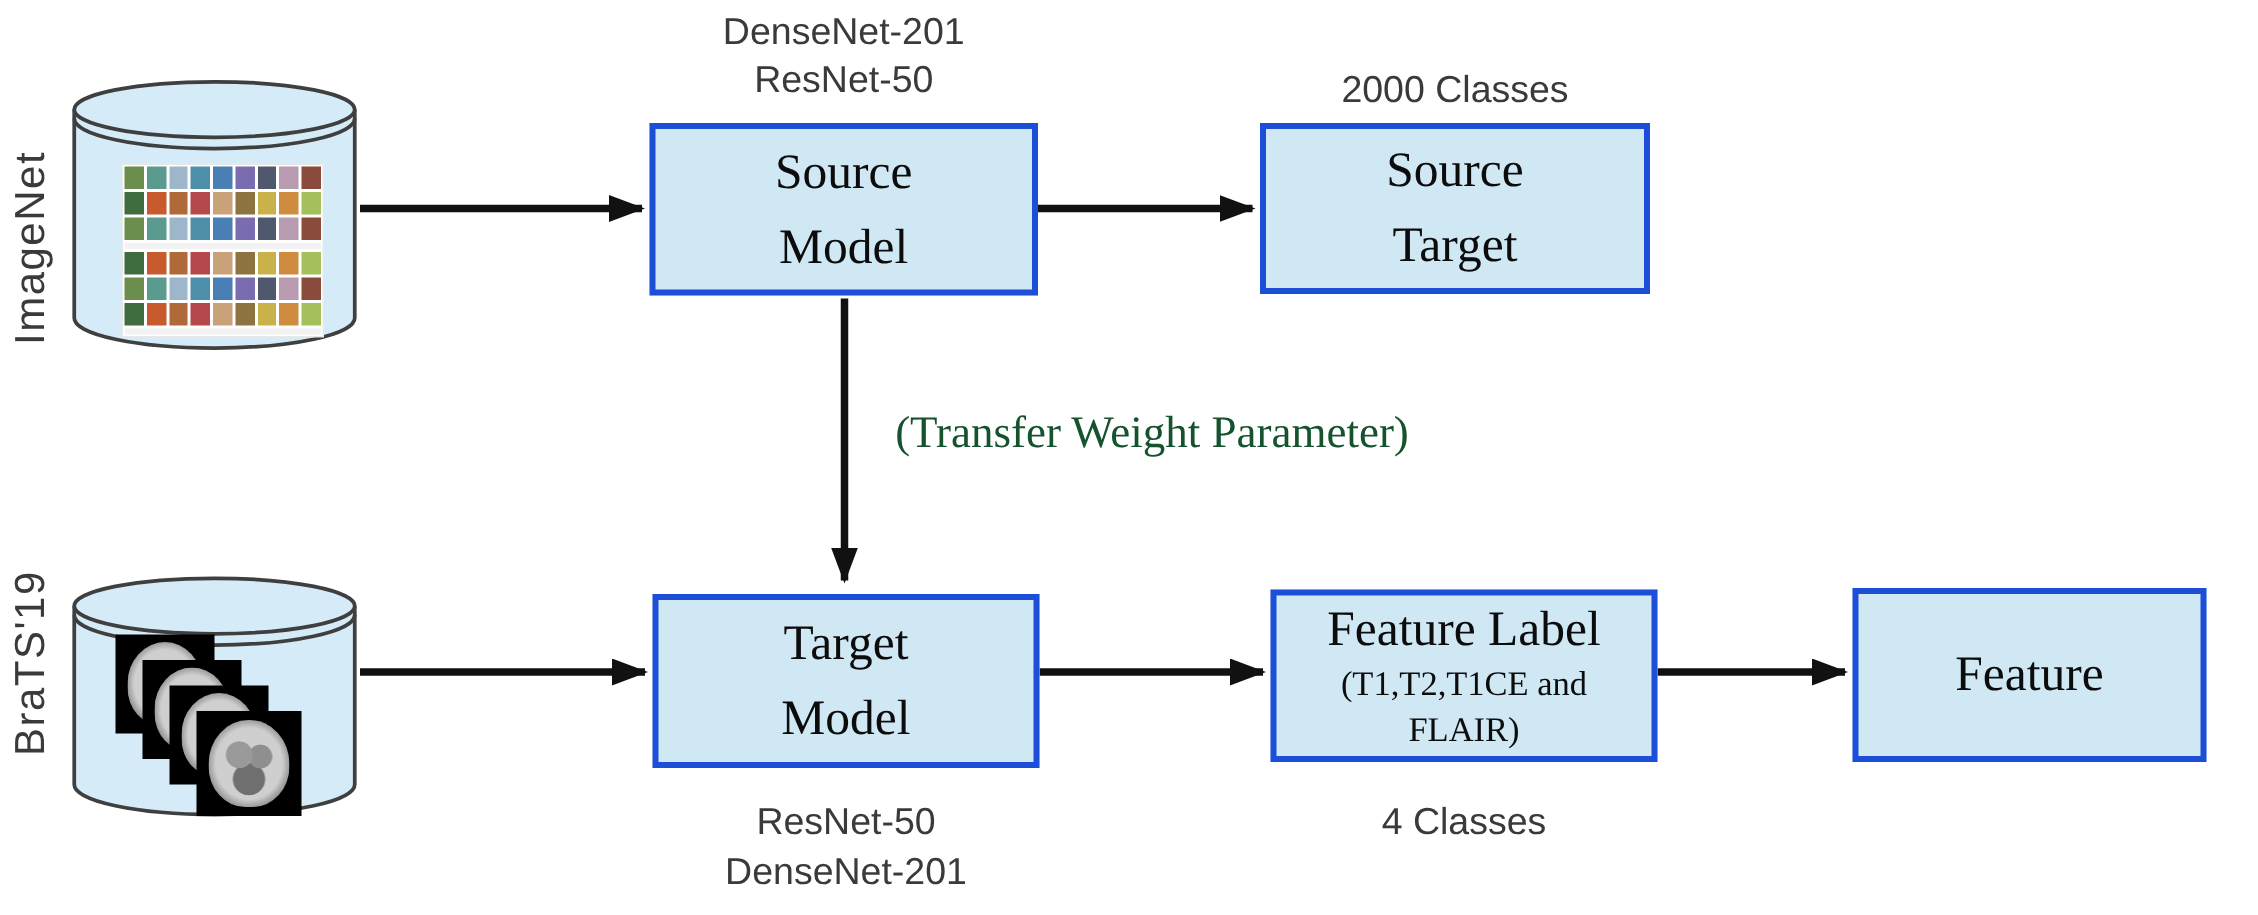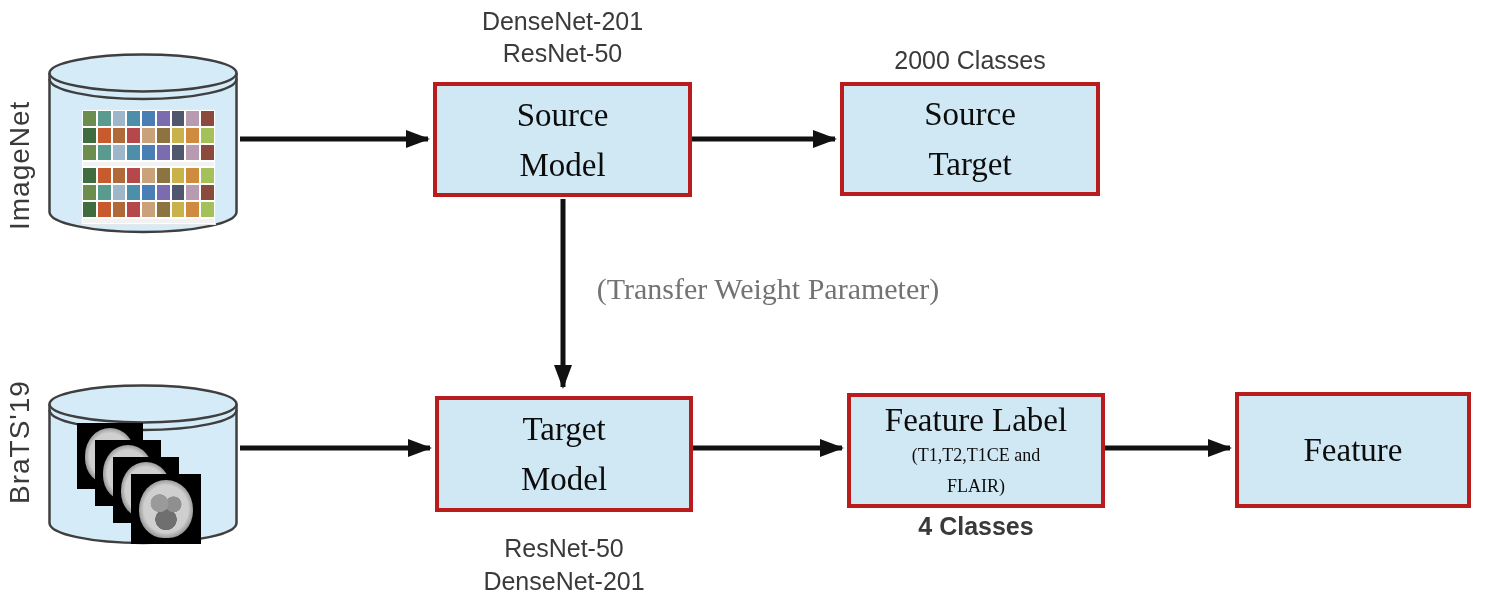--- a/index.html
+++ b/index.html
@@ -3,34 +3,34 @@
 <meta charset="utf-8">
 <style>
   html,body{margin:0;padding:0;background:#ffffff;}
   #canvas{
     position:relative;width:1505px;height:610px;background:#ffffff;
     font-family:"Liberation Sans",sans-serif;overflow:hidden;
   }
   
   .node{
     position:absolute;box-sizing:border-box;
-    background:#cfe8f4;border:4px solid #b91c1c;
+    background:#cfe8f4;border:4px solid #1d4ed8;
     display:flex;flex-direction:column;align-items:center;justify-content:center;
     font-family:"Liberation Serif",serif;color:#0c0c0c;text-align:center;
   }
   .node .big{display:block;font-size:33px;line-height:50px;}
-  .node .small{display:block;font-size:18px;line-height:31px;}
+  .node .small{display:block;font-size:23px;line-height:31px;}
   
   .sans-label{
     position:absolute;text-align:center;color:#3a3a3a;
     font-size:25px;line-height:30px;font-family:"Liberation Sans",sans-serif;
   }
   
   .serif-label{
-    position:absolute;color:#737373;font-family:"Liberation Serif",serif;
+    position:absolute;color:#14532d;font-family:"Liberation Serif",serif;
     font-size:30px;white-space:nowrap;text-align:center;
   }
   
   .v-label{
     position:absolute;display:flex;align-items:center;justify-content:center;
     writing-mode:vertical-rl;transform:rotate(180deg);
     color:#3a3a3a;font-size:28px;letter-spacing:1px;font-family:"Liberation Sans",sans-serif;
   }
   
   .cyl{position:absolute;}
@@ -199,19 +199,19 @@
     <span class="big">Model</span>
   </div>
   <div class="sans-label" style="left:435px;top:533px;width:258px;">ResNet-50</div>
   <div class="sans-label" style="left:435px;top:566px;width:258px;">DenseNet-201</div>
 
   <div class="node" style="left:847px;top:393px;width:258px;height:115px;">
     <span class="big" style="line-height:40px;">Feature Label</span>
     <span class="small">(T1,T2,T1CE and</span>
     <span class="small">FLAIR)</span>
   </div>
-  <div class="sans-label" style="left:847px;top:511px;width:258px;font-weight:bold;">4 Classes</div>
+  <div class="sans-label" style="left:847px;top:533px;width:258px;">4 Classes</div>
 
   <div class="node" style="left:1235px;top:392px;width:236px;height:116px;">
     <span class="big">Feature</span>
   </div>
 
 </div>
 
 </body></html>

